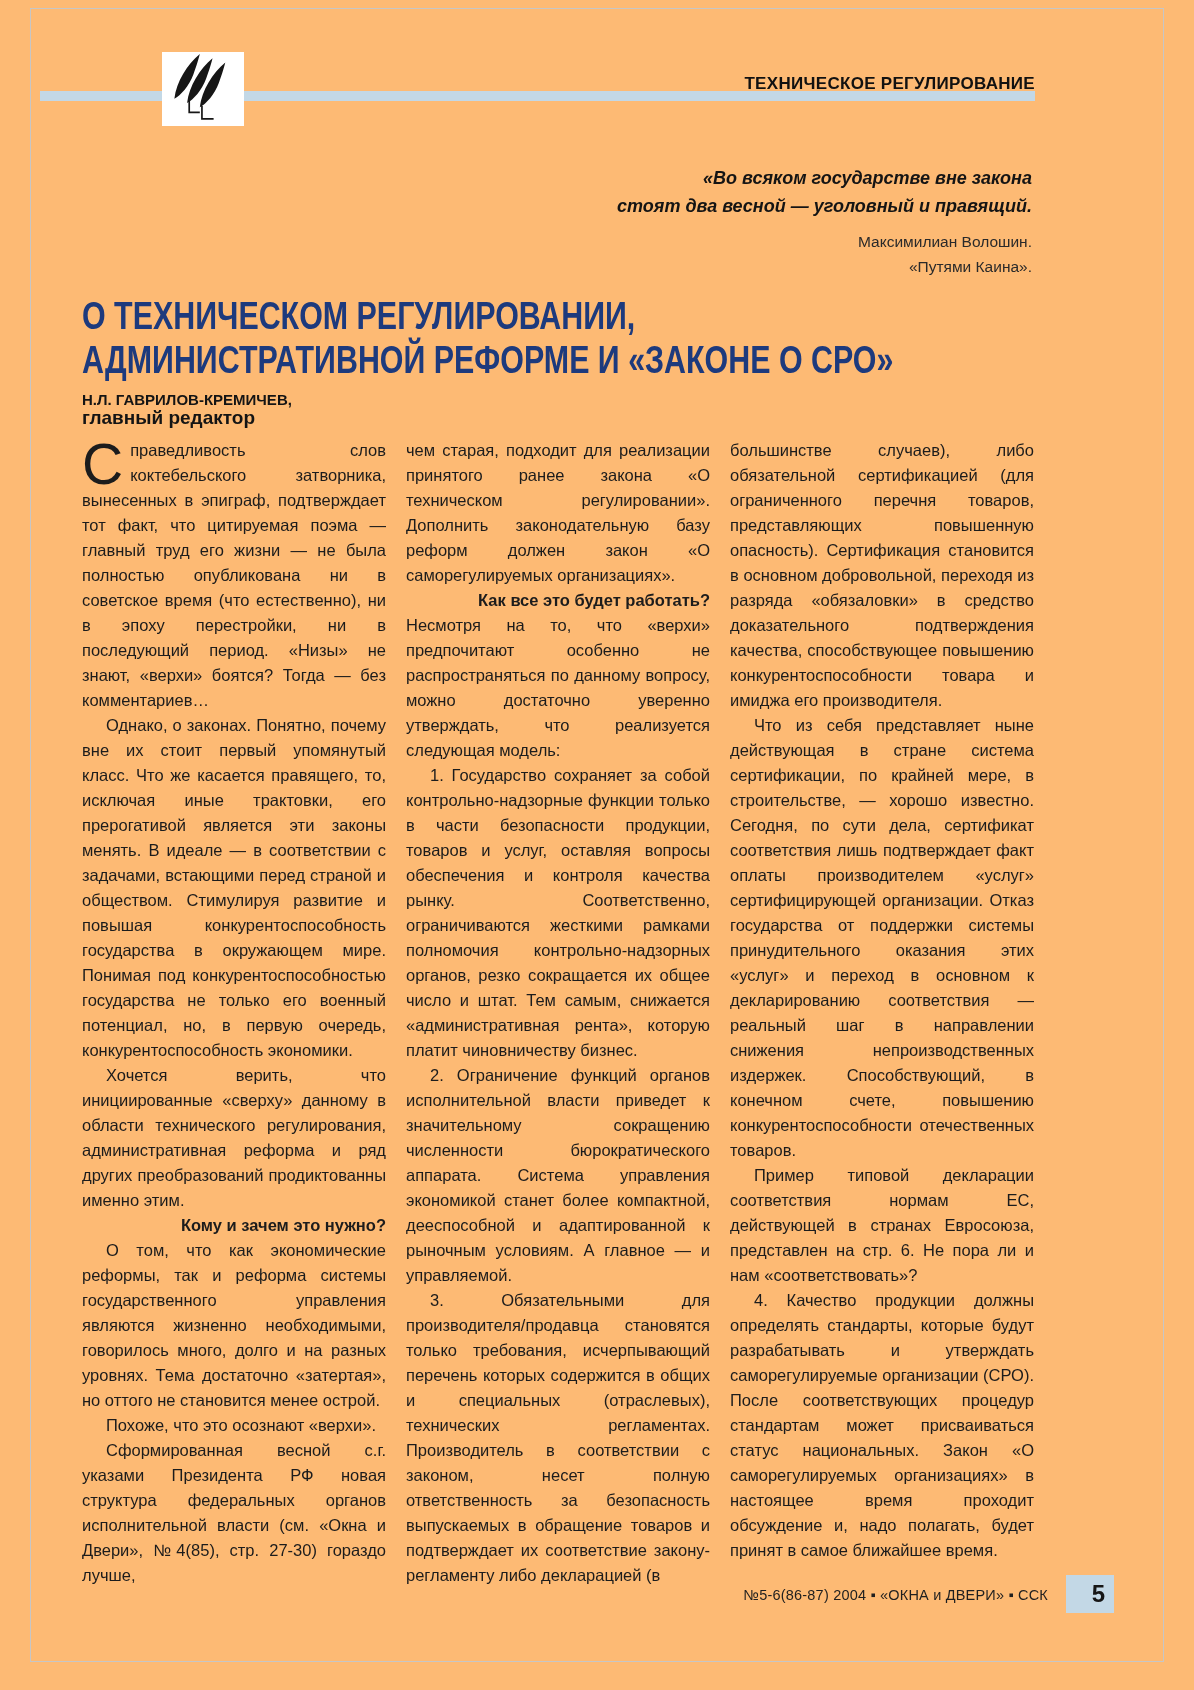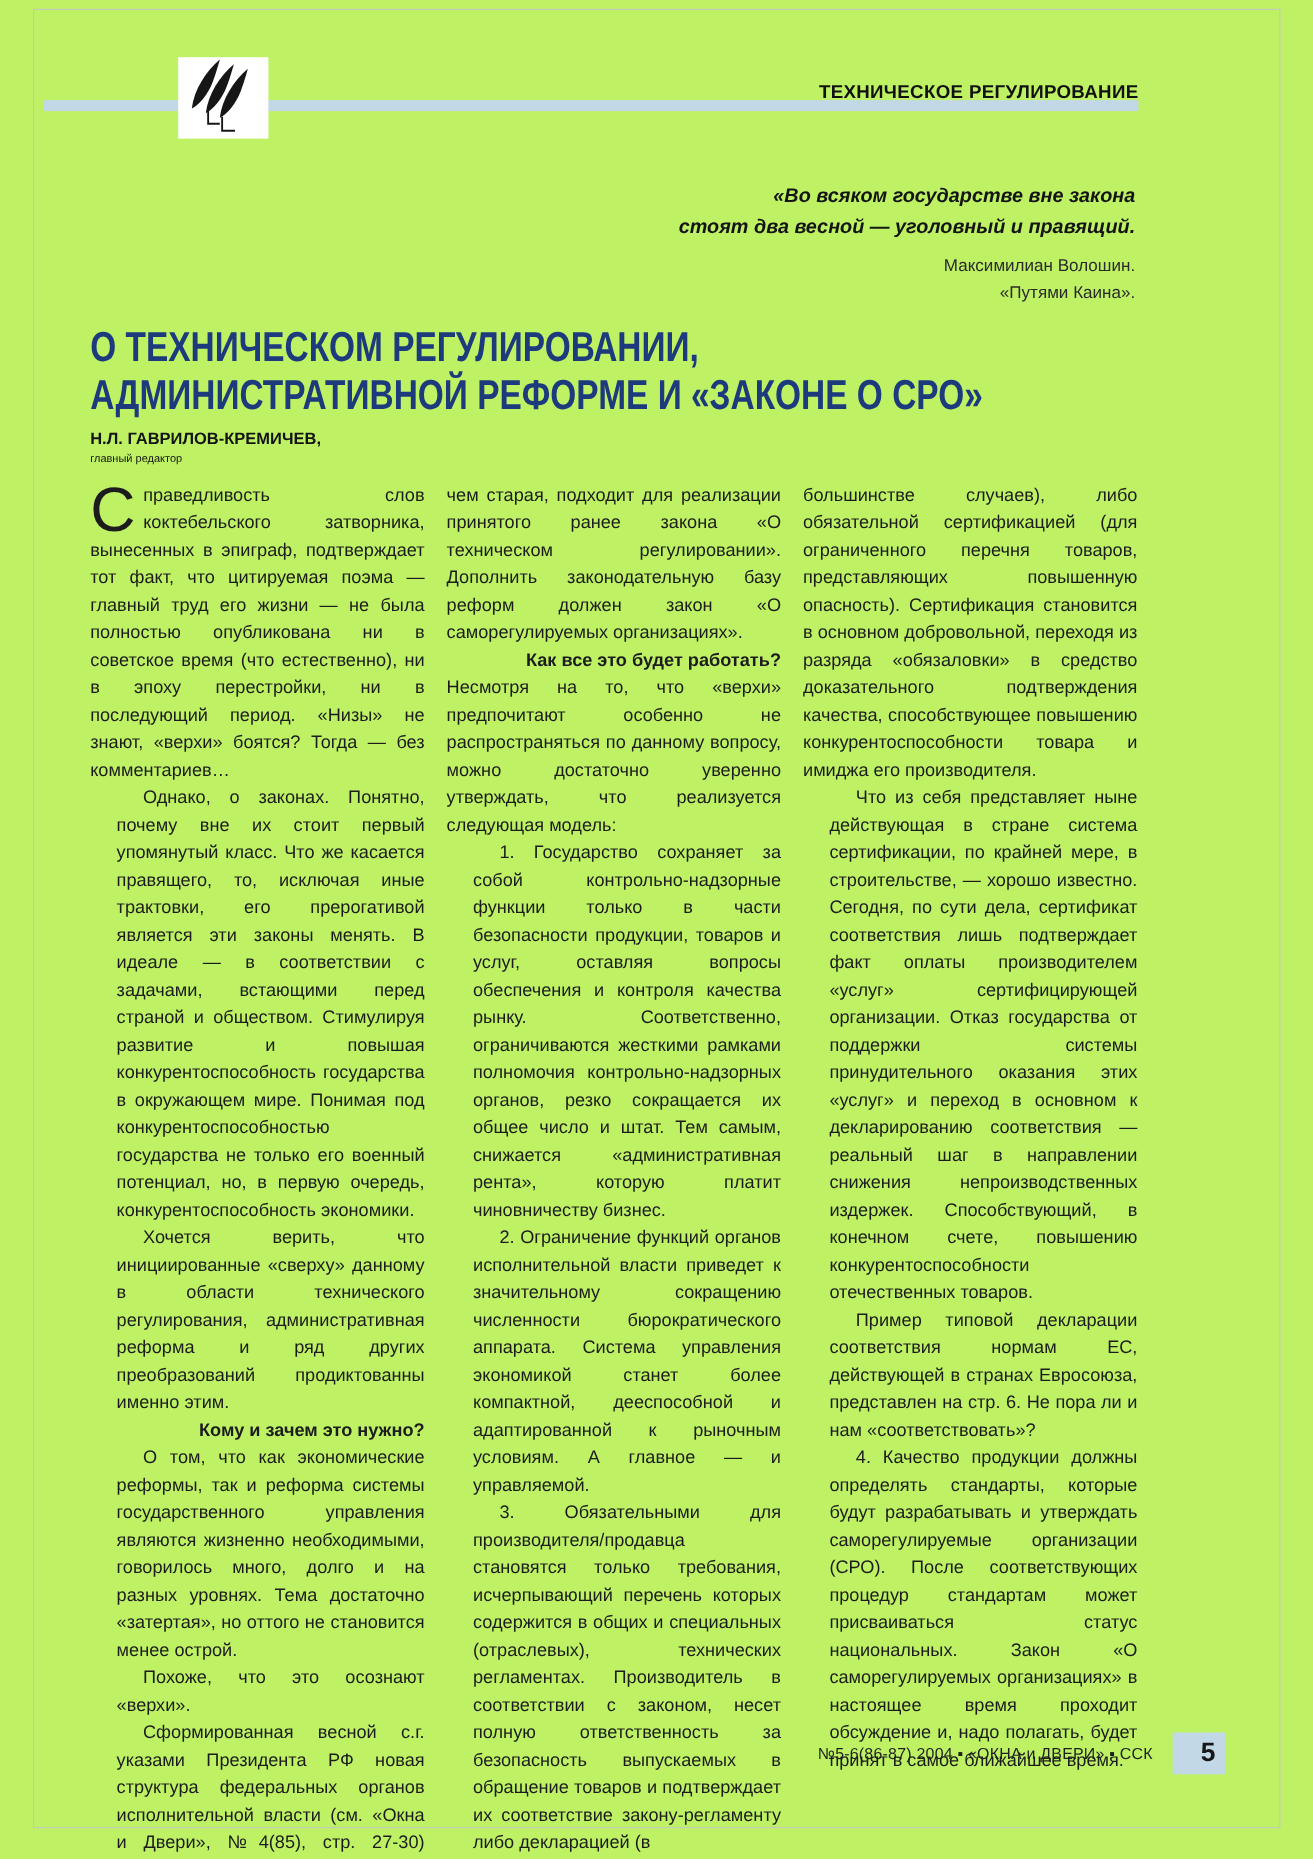--- a/index.html
+++ b/index.html
@@ -1,44 +1,44 @@
 <!DOCTYPE html>
 <html lang="ru"><head>
 <meta charset="utf-8">
 <style>
   html,body{margin:0;padding:0;background:#e9e9e9;}
   .page{
-    position:relative;width:1194px;height:1690px;background:#bef264;
+    position:relative;width:1194px;height:1690px;background:#fdba74;
     font-family:"Liberation Sans",sans-serif;color:#1c1c1c;overflow:hidden;margin:0 auto;
   }
   .scan-frame{position:absolute;left:30px;top:8px;width:1132px;height:1652px;border:1px solid #c6c6c6;pointer-events:none;}
 
   
   .header-rule{position:absolute;left:40px;top:91px;width:995px;height:10px;background:#c3d8e6;}
   .logo-wrap{position:absolute;left:162px;top:52px;width:82px;height:74px;background:#ffffff;display:flex;align-items:flex-start;justify-content:center;z-index:2;}
   .section-title{position:absolute;top:74px;right:159px;font-size:17px;font-weight:bold;letter-spacing:.3px;color:#111;z-index:3;}
 
   
   .epigraph{position:absolute;top:148px;right:162px;text-align:right;margin-top:16px;}
   .epigraph .q-line{display:block;font-weight:bold;font-style:italic;font-size:18px;line-height:28px;color:#141414;}
   .epigraph .attr{display:block;font-size:15.5px;line-height:25px;color:#2a2a2a;margin-top:9px;}
   .epigraph .attr + .attr{margin-top:0;}
 
   
   .article-title{position:absolute;left:82px;top:294px;margin:0;font-size:38px;line-height:44px;font-weight:bold;color:#1d3a7d;letter-spacing:0;transform:scaleX(.8);transform-origin:left top;white-space:nowrap;}
   .article-title span{display:block;}
   .byline{position:absolute;left:82px;top:390px;}
   .byline .author{display:block;font-size:15px;font-weight:bold;color:#141414;line-height:19px;}
-  .byline .role{display:block;font-size:10px;font-weight:normal;color:#141414;line-height:18px;}
+  .byline .role{display:block;font-size:19px;font-weight:bold;color:#141414;line-height:18px;}
 
   
   .columns{position:absolute;left:82px;top:438px;width:952px;display:flex;gap:20px;}
   .col{width:304px;}
   .col p{margin:0;font-size:16.5px;line-height:25px;text-align:justify;color:#1c1c1c;}
-  .col p.ind{text-indent:24px;margin-left:24px;}
+  .col p.ind{text-indent:24px;}
   .col p.subhead{font-weight:bold;text-indent:24px;text-align:right;}
   .dropcap{float:left;font-size:57px;line-height:46px;padding:3px 7px 0 0;color:#1c1c1c;}
 
   
   .footer-line{position:absolute;top:1587px;right:146px;font-size:14.5px;letter-spacing:.2px;color:#1f1f1f;}
   .page-number-box{position:absolute;left:1066px;top:1575px;width:48px;height:38px;background:#c3d8e6;display:flex;align-items:center;justify-content:flex-end;padding-right:9px;box-sizing:border-box;font-size:24px;font-weight:bold;color:#161616;}
 </style>
 </head>
 <body>
 

